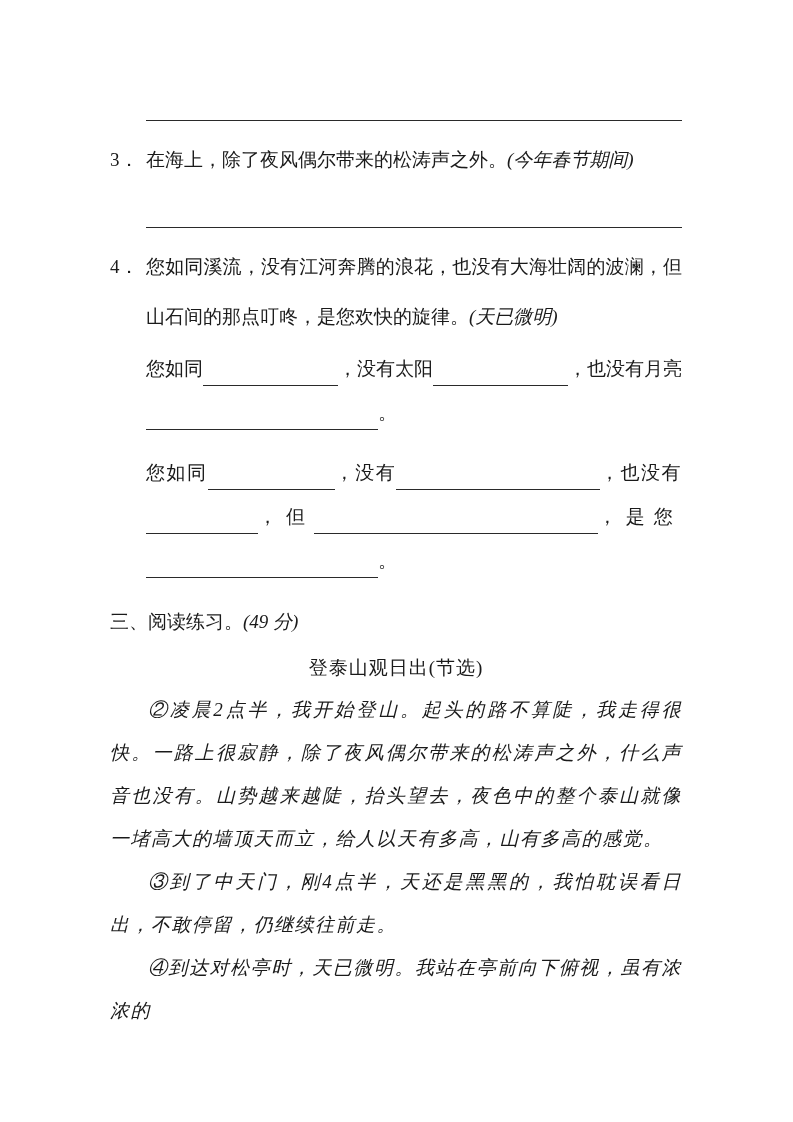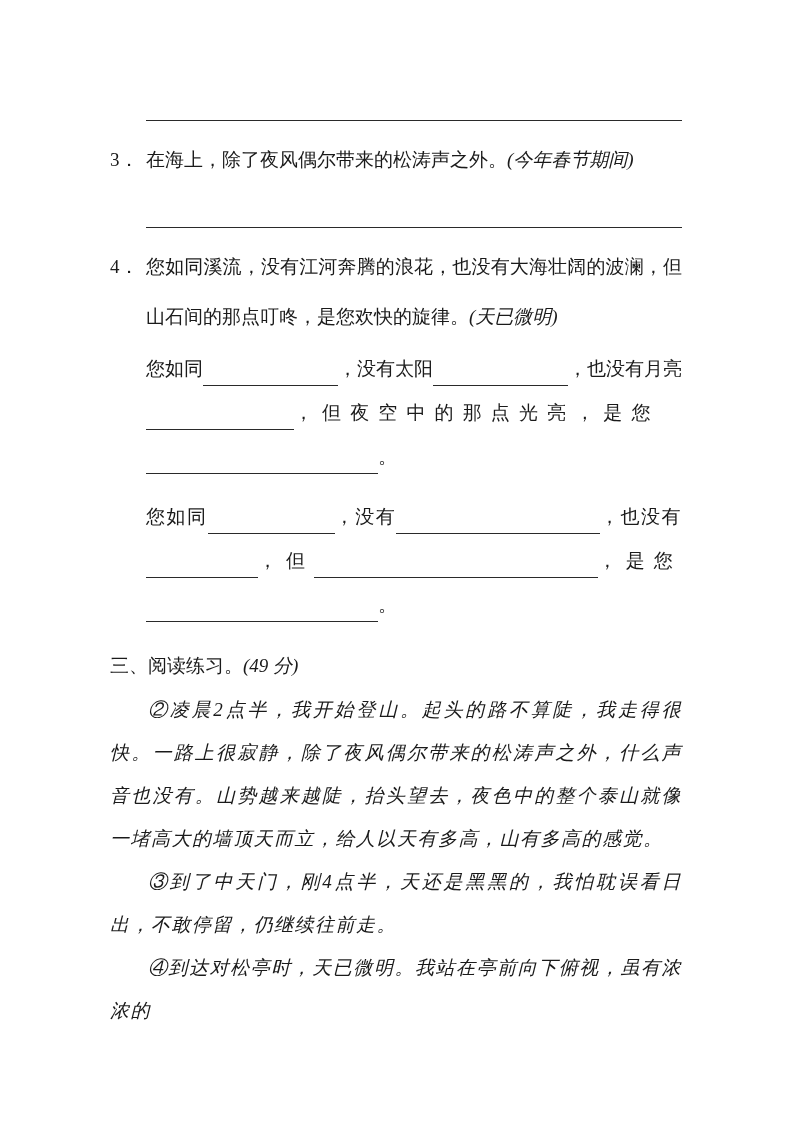--- a/index.html
+++ b/index.html
@@ -89,24 +89,20 @@
 
   <div class="fill-block">
     <div class="fill-line">
       <span class="seg">您如同</span>
       <span class="blank grow1"></span>
       <span class="seg">，没有太阳</span>
       <span class="blank grow1"></span>
       <span class="seg">，也没有月亮</span>
     </div>
     <div class="fill-line">
-      <span class="blank fix148"></span>
-      <span class="seg wide">，但夜空中的那点光亮，是您</span>
-    </div>
-    <div class="fill-line">
       <span class="blank fix232"></span>
       <span class="seg">。</span>
     </div>
   </div>
 
   <div class="fill-block fill-gap">
     <div class="fill-line">
       <span class="seg mild">您如同</span>
       <span class="blank grow1"></span>
       <span class="seg mild">，没有</span>
@@ -121,18 +117,19 @@
     </div>
     <div class="fill-line">
       <span class="blank fix232"></span>
       <span class="seg">。</span>
     </div>
   </div>
 
   <div class="section-head"><span>三、阅读练习。</span><span class="hint">(49 分)</span></div>
 
   <div class="passage">
+    <div class="passage-title">登泰山观日出(节选)</div>
     <p>②凌晨2点半，我开始登山。起头的路不算陡，我走得很快。一路上很寂静，除了夜风偶尔带来的松涛声之外，什么声音也没有。山势越来越陡，抬头望去，夜色中的整个泰山就像一堵高大的墙顶天而立，给人以天有多高，山有多高的感觉。</p>
     <p>③到了中天门，刚4点半，天还是黑黑的，我怕耽误看日出，不敢停留，仍继续往前走。</p>
     <p class="p-last">④到达对松亭时，天已微明。我站在亭前向下俯视，虽有浓浓的</p>
   </div>
 
 </div>
 
 </body></html>

